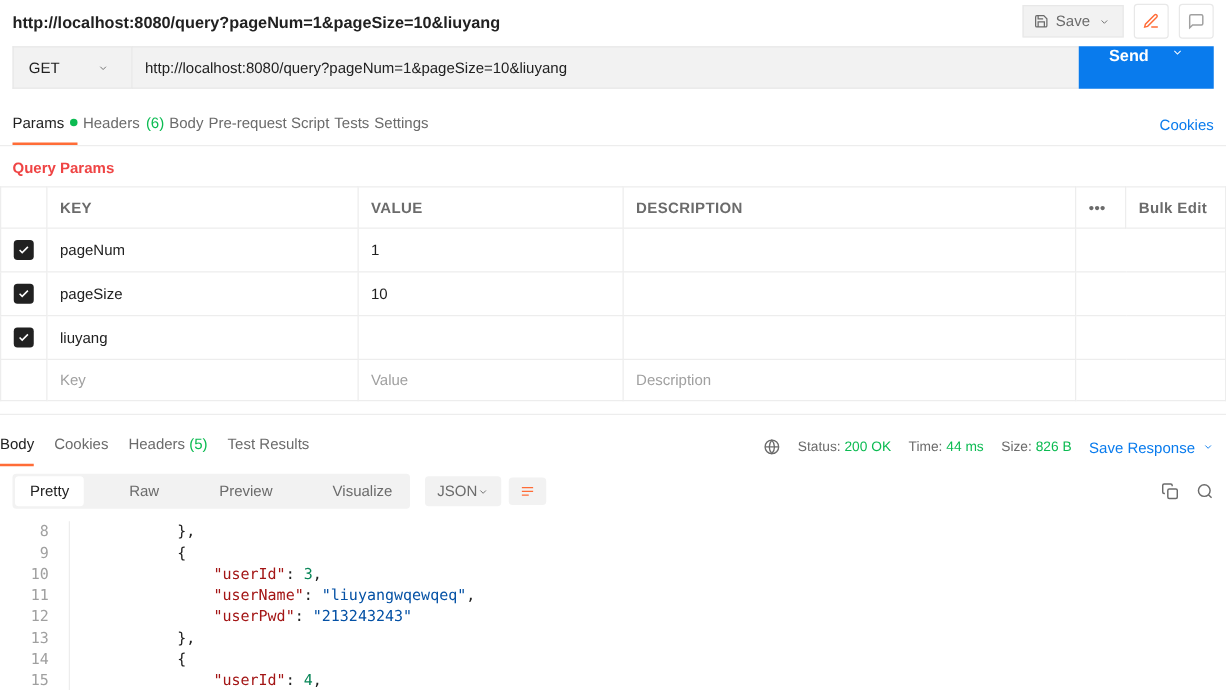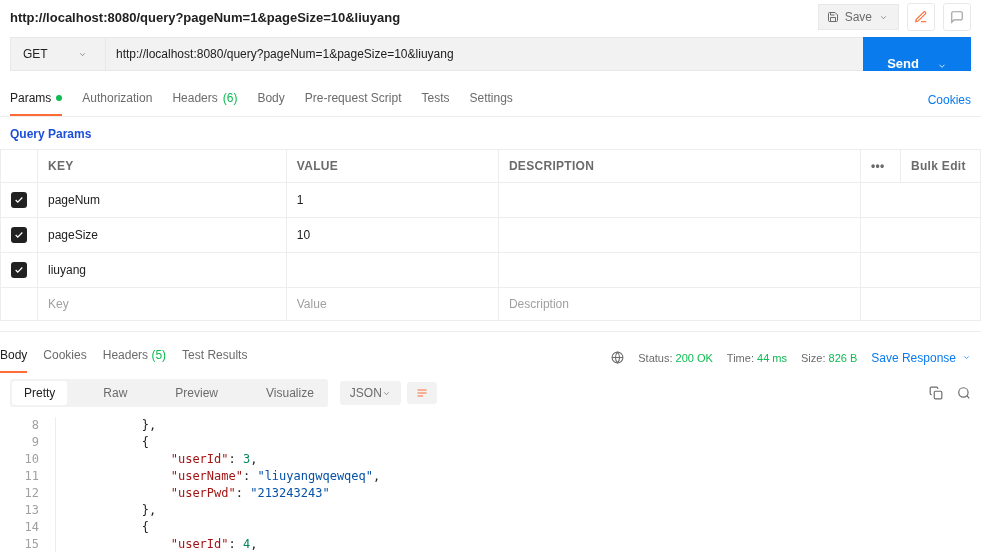--- a/index.html
+++ b/index.html
@@ -6,28 +6,28 @@
 body { font-family: -apple-system, BlinkMacSystemFont, "Segoe UI", Arial, sans-serif; font-size: 12px; color: #212121; background: #fff; width: 981px; }
 .top-bar { display:flex; align-items:center; padding:3px 10px 6px 10px; gap:10px; }
 .tab-title { font-size:13px; font-weight:600; color:#212121; flex:1; }
 .top-actions { display:flex; gap:8px; align-items:center;margin-left:44px; }
 .save-btn { display:flex; align-items:center; gap:5px; background:#f2f2f2; border:1px solid #e8e8e8; padding:5px 8px; font-size:12px; color:#6b6b6b; cursor:pointer; }
 .icon-slot { width:13px; height:13px; display:inline-flex; align-items:center; justify-content:center; }
 .icon-btn { width:28px; height:28px; border:1px solid #e8e8e8; border-radius:3px; background:#fff; display:flex; align-items:center; justify-content:center; cursor:pointer; }
 .req-row { display:flex; align-items:stretch; padding:0 10px 12px 10px; gap:0; }
 .method-sel { display:flex; align-items:center; background:#f2f2f2; border:1px solid #e8e8e8; border-right:none; padding:0 12px; gap:30px; min-width:95px; color:#212121; font-size:12px; cursor:pointer; }
 .url-input { flex:1; border:1px solid #e8e8e8; border-right:none; background:#f2f2f2; padding:9px 10px; font-size:12px; color:#212121; }
-.send-btn { background:#097bed; color:#fff; border:none; padding:0 24px; font-size:13px; font-weight:600; display:flex; align-items:flex-end; gap:18px; cursor:pointer; }
-.tabs-row { display:flex; align-items:center; border-bottom:1px solid #ededed; padding:0 10px; gap:20px; }
+.send-btn { background:#097bed; color:#fff; border:none; padding:0 24px; font-size:13px; font-weight:600; display:flex; align-items:flex-start; gap:18px; cursor:pointer; }
+.tabs-row { display:flex; align-items:center; border-bottom:1px solid #ededed; padding:0 10px; gap:4px; }
 .tab { padding:8px 0 9px 0; font-size:12px; color:#6b6b6b; cursor:pointer; border-bottom:2px solid transparent; display:flex; align-items:center; gap:5px;}
 .tab.active { color:#212121; border-bottom-color:#ff6c37; }
 .dot-green { width:6px; height:6px; border-radius:50%; background:#0cbb52; }
 .tab-num { color:#0cbb52; }
 .cookies-link { margin-left:auto; color:#097bed; font-size:12px; cursor:pointer; padding:8px 0; }
-.qp-label { font-size:12px; font-weight:600; color:#1d4ed8; padding:10px 10px 8px 10px; }
+.qp-label { font-size:12px; font-weight:600; color:#ef4444; padding:10px 10px 8px 10px; }
 .qp-table { width:100%; border-collapse:collapse; }
 .qp-table th, .qp-table td { border:1px solid #ededed; padding:9px 10px; font-size:12px; text-align:left; font-weight:400;}
 .qp-table th { background:#fff; color:#6b6b6b; font-weight:600; letter-spacing:0.3px;}
 .chk-cell { width:34px; text-align:center; border-left:none; padding:6px 0;}
 .chk { width:16px; height:16px; border-radius:3px; background:#212121; display:inline-flex; align-items:center; justify-content:center; }
 .chk svg { stroke:#fff; }
 .placeholder { color:#a0a0a0; }
 .extra-th { width:40px; text-align:center; }
 .bulk-th { width:80px; font-size:12px; color:#6b6b6b; font-weight:600;}
 .resp-bar { display:flex; align-items:center; gap:16px; padding:10px 10px 0 0; border-top:1px solid #ededed; margin-top:10px;}
@@ -112,21 +112,20 @@
         </svg>
     </span>
   </button>
 </div>
 
 <div class="tabs-row">
   <div class="tab active">
     <span>Params</span>
     <span class="dot-green"></span>
   </div>
-  <div class="tab">Authorization</div>
   <div class="tab">
     <span>Headers</span>
     <span class="tab-num">(6)</span>
   </div>
   <div class="tab">Body</div>
   <div class="tab">Pre-request Script</div>
   <div class="tab">Tests</div>
   <div class="tab">Settings</div>
   <div class="cookies-link">Cookies</div>
 </div>

